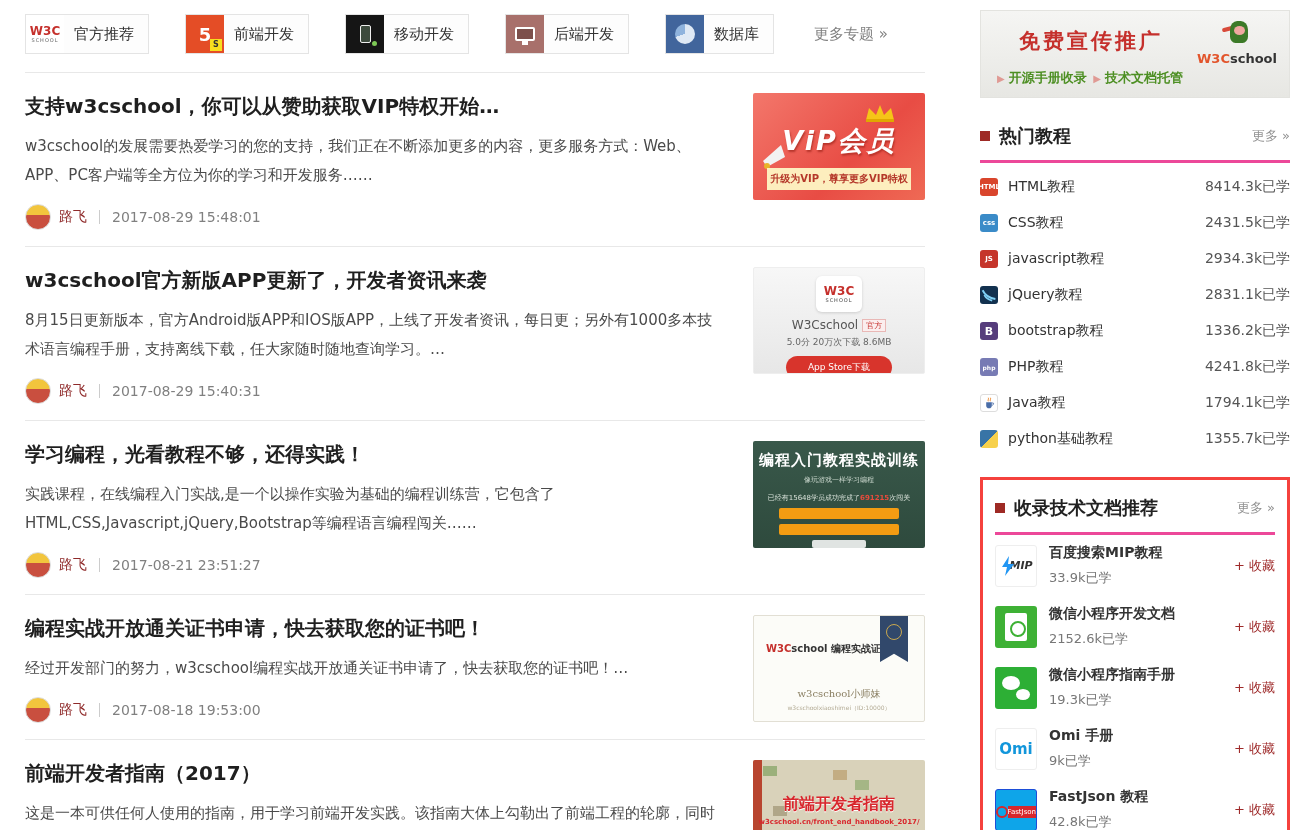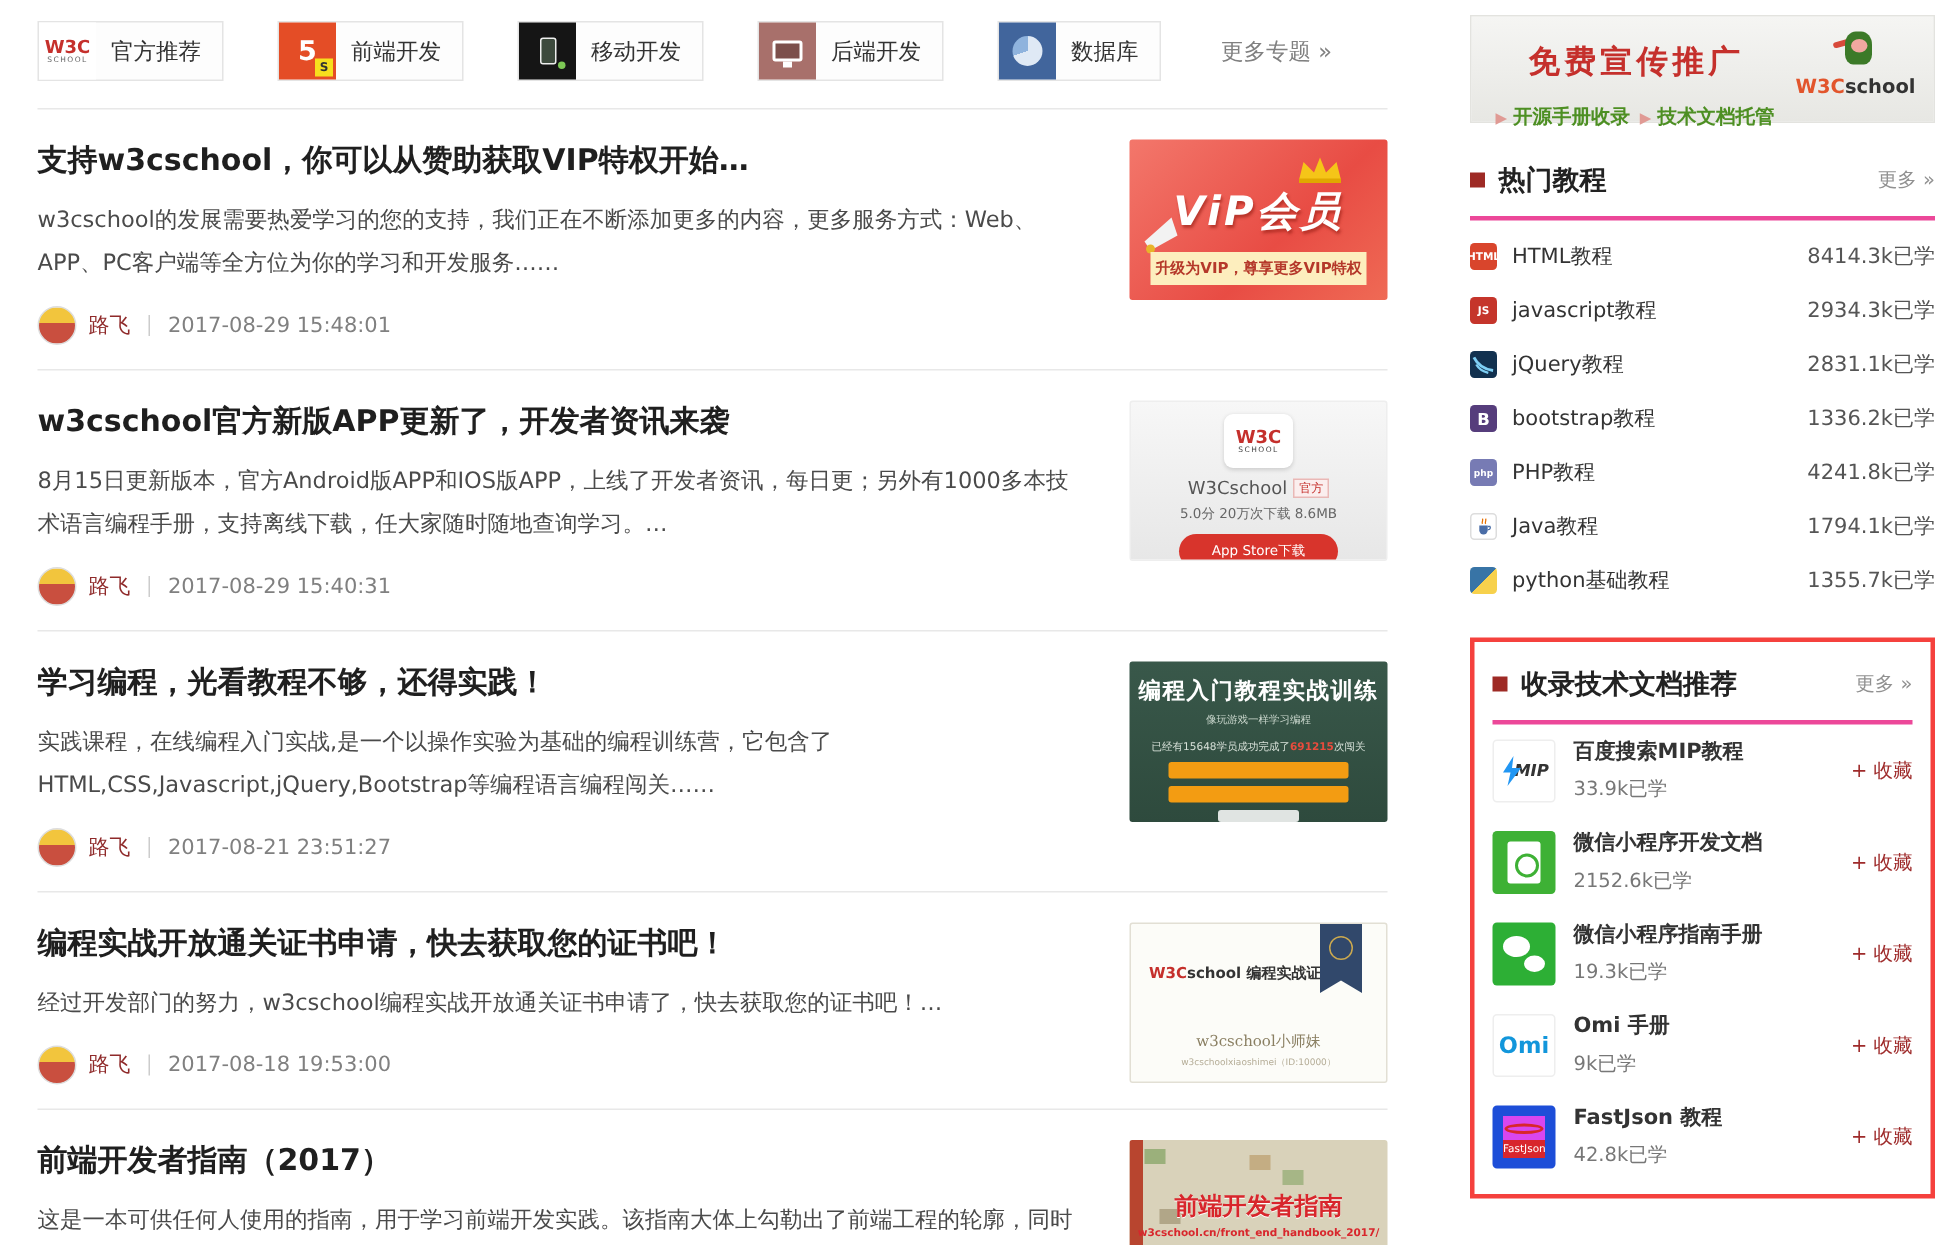--- a/index.html
+++ b/index.html
@@ -75,21 +75,21 @@
   .thumb-handbook { background: #d9d2ba; text-align: center; }
   .thumb-handbook .patches { position: absolute; left: 10px; top: 6px; width: 14px; height: 10px; background: #7a9e5a; opacity: .65; box-shadow: 34px 66px 0 #b05548, 92px 14px 0 #8aa86a, 132px 72px 0 #c09060, 52px 88px 0 #93a8b8, 116px 92px 0 #a88448, 70px 4px 0 #b89a66, 10px 40px 0 #9b8f6e; }
   .thumb-handbook .spine { position: absolute; left: 0; top: 0; bottom: 0; width: 9px; background: #b8452f; }
   .thumb-handbook .hb-title { margin-top: 34px; color: #d8262c; font-size: 16px; font-weight: bold; text-shadow: 0 1px 0 #fff; position: relative; }
   .thumb-handbook .hb-url { color: #d8262c; font-size: 7px; font-weight: bold; margin-top: 3px; position: relative; }
   .thumb-handbook .hb-year { color: #d8262c; font-size: 15px; font-weight: bold; margin-top: 3px; position: relative; }
 
   
   .sidebar { position: absolute; left: 980px; top: 0; width: 310px; }
 
-  .promo { margin-top: 10px; height: 72px; background: linear-gradient(180deg, #f5f5f3, #e7e7e3); border: 1px solid #e3e3df; position: relative; padding: 12px 12px 0 14px; cursor: pointer; }
+  .promo { margin-top: 10px; height: 88px; background: linear-gradient(180deg, #f5f5f3, #e7e7e3); border: 1px solid #e3e3df; position: relative; padding: 12px 12px 0 14px; cursor: pointer; }
   .promo-title { color: #c5302c; font-size: 21px; font-weight: bold; letter-spacing: 3px; margin: 4px 0 14px 24px; }
   .promo-links { font-size: 13px; font-weight: bold; color: #4d8f23; white-space: nowrap; }
   .promo-links .arrow { color: #e09a94; font-size: 10px; margin: 0 4px 0 2px; }
   .promo-logo { position: absolute; right: 12px; top: 8px; text-align: center; }
   .mascot { width: 30px; height: 30px; margin: 0 auto 2px; position: relative; }
   .mascot .body { position: absolute; left: 8px; top: 2px; width: 18px; height: 22px; background: #3c7a28; border-radius: 40% 40% 30% 30%; }
   .mascot .face { position: absolute; left: 12px; top: 7px; width: 11px; height: 9px; background: #f0a8a0; border-radius: 50%; }
   .mascot .horn { position: absolute; left: 0; top: 8px; width: 12px; height: 4px; background: #d84a3a; border-radius: 2px; transform: rotate(-15deg); }
   .promo-logo .brand { font-size: 13px; font-weight: bold; }
   .promo-logo .brand .w { color: #e2552c; }
@@ -121,21 +121,21 @@
   .di-mip { background: #fff; border: 1px solid #eee; }
   .di-mip .bolt { position: absolute; left: 6px; top: 10px; }
   .di-mip .mip-t { font-style: italic; font-weight: bold; color: #333; font-size: 11px; margin-left: 10px; }
   .di-wxdoc { background: #3eb135; }
   .di-wxdoc .docsheet { width: 22px; height: 28px; background: #fff; border-radius: 2px; position: relative; }
   .di-wxdoc .docsheet:after { content: ""; position: absolute; left: 5px; top: 8px; width: 12px; height: 12px; border: 2px solid #3eb135; border-radius: 50%; }
   .di-wxguide { background: #2daf35; }
   .di-wxguide .b1 { position: absolute; left: 7px; top: 9px; width: 18px; height: 14px; background: #fff; border-radius: 50%; }
   .di-wxguide .b2 { position: absolute; right: 7px; bottom: 9px; width: 14px; height: 11px; background: #fff; border-radius: 50%; }
   .di-omi { background: #fff; border: 1px solid #eee; color: #1296db; font-weight: bold; font-size: 15px; }
-  .di-fastjson { background: #d946ef; border: 7px solid #1d4ed8; flex-direction: column; }
+  .di-fastjson { background: #0ea5e9; border: 1px solid #1d4ed8; flex-direction: row; }
   .di-fastjson .oval { width: 26px; height: 12px; border: 2px solid #d8262c; border-radius: 50%; margin-top: 5px; }
   .di-fastjson .fj-strip { margin-top: 4px; width: 100%; background: #d8262c; color: #fff; font-size: 7px; text-align: center; padding: 2px 0; }
   .doc-info { flex: 1; min-width: 0; }
   .doc-name { font-size: 14px; font-weight: bold; color: #333; margin-bottom: 7px; white-space: nowrap; }
   .doc-count { font-size: 13px; color: #777; }
   .fav-btn { font-size: 13px; color: #9e2a2a; cursor: pointer; white-space: nowrap; }
 </style>
 </head>
 <body>
 
@@ -311,20 +311,25 @@
       <span class="more-link">更多 »</span>
     </div>
 
     <div class="tut-list">
       <div class="tut-item">
         <span class="tut-icon ti-html">HTML</span>
         <span class="tut-name">HTML教程</span>
         <span class="tut-count">8414.3k已学</span>
       </div>
       <div class="tut-item">
+        <span class="tut-icon ti-css">css</span>
+        <span class="tut-name">CSS教程</span>
+        <span class="tut-count">2431.5k已学</span>
+      </div>
+      <div class="tut-item">
         <span class="tut-icon ti-js">JS</span>
         <span class="tut-name">javascript教程</span>
         <span class="tut-count">2934.3k已学</span>
       </div>
       <div class="tut-item">
         <span class="tut-icon ti-jq">
             <svg width="16" height="16" viewBox="0 0 20 20">
               <path d="M2 4c3 6 9 10 16 11" stroke="#7ecff4" fill="none" stroke-width="2.4"></path>
               <path d="M4 10c2 3.5 6 6 10 7" stroke="#7ecff4" fill="none" stroke-width="2"></path>
             </svg>

